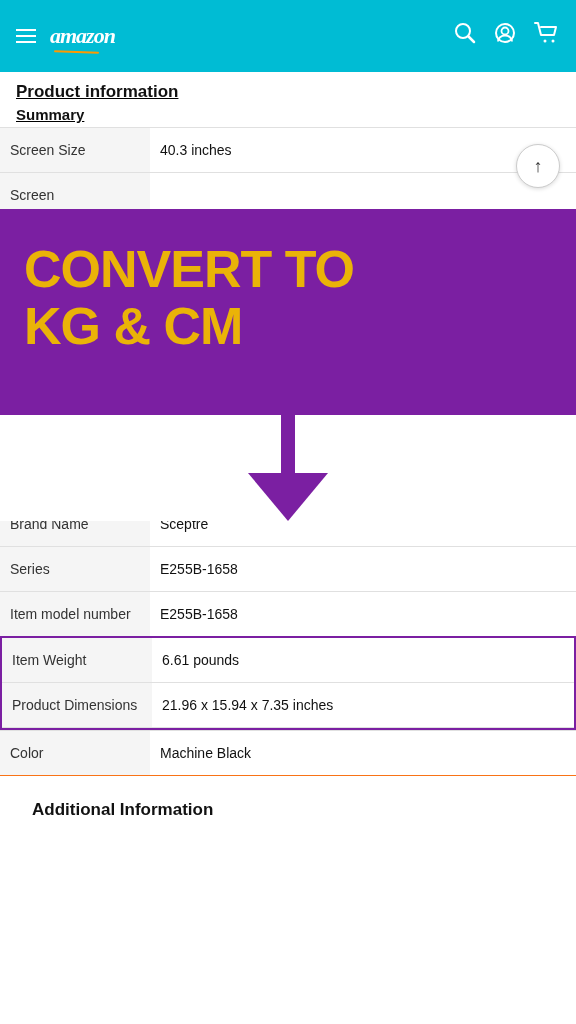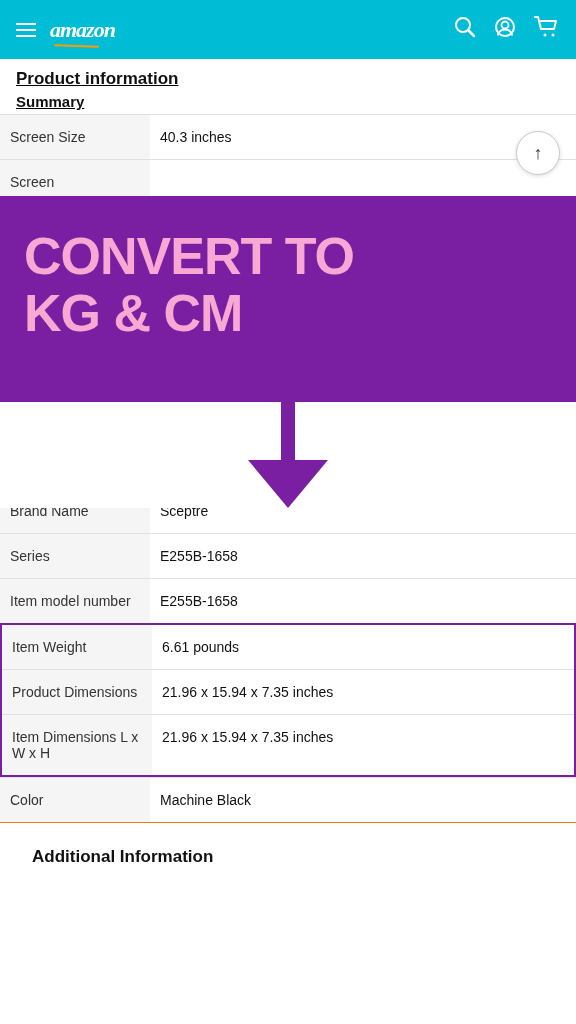--- a/index.html
+++ b/index.html
@@ -12,21 +12,21 @@
       overflow-x: hidden;
     }
 
     
     .header {
       background: #00BCD4;
       display: flex;
       align-items: center;
       justify-content: space-between;
       padding: 12px 16px;
-      height: 59px;
+      height: 72px;
     }
     .header-left {
       display: flex;
       align-items: center;
       gap: 14px;
     }
     .hamburger-icon {
       display: flex;
       flex-direction: column;
       gap: 4px;
@@ -128,21 +128,21 @@
     .purple-banner {
       background: #7B1FA2;
       margin: 0;
       padding: 32px 24px 60px 24px;
       position: relative;
       z-index: 10;
     }
     .purple-banner-text {
       font-size: 52px;
       font-weight: 900;
-      color: #f9a8d4;
+      color: #eab308;
       line-height: 1.1;
       text-transform: uppercase;
       letter-spacing: -1px;
     }
 
     .additional-info-title {
       font-size: 17px;
       font-weight: 700;
       color: #111;
       padding: 12px 16px 4px;
@@ -241,24 +241,20 @@
   <table class="info-table">
     <tbody>
         <tr>
       <td>Item Weight</td>
       <td>6.61 pounds</td>
     </tr>
     <tr>
       <td>Product Dimensions</td>
       <td>21.96 x 15.94 x 7.35 inches</td>
     </tr>
-    <tr style="border-bottom:none;">
-      <td>Item Dimensions L x W x H</td>
-      <td>21.96 x 15.94 x 7.35 inches</td>
-    </tr>
   </tbody>
     </table>
 </div>
 
 <div style="border-top:1px solid #e0e0e0;">
   <table class="info-table">
     <tbody>
         <tr style="border-bottom:none;">
       <td>Color</td>
       <td>Machine Black</td>

